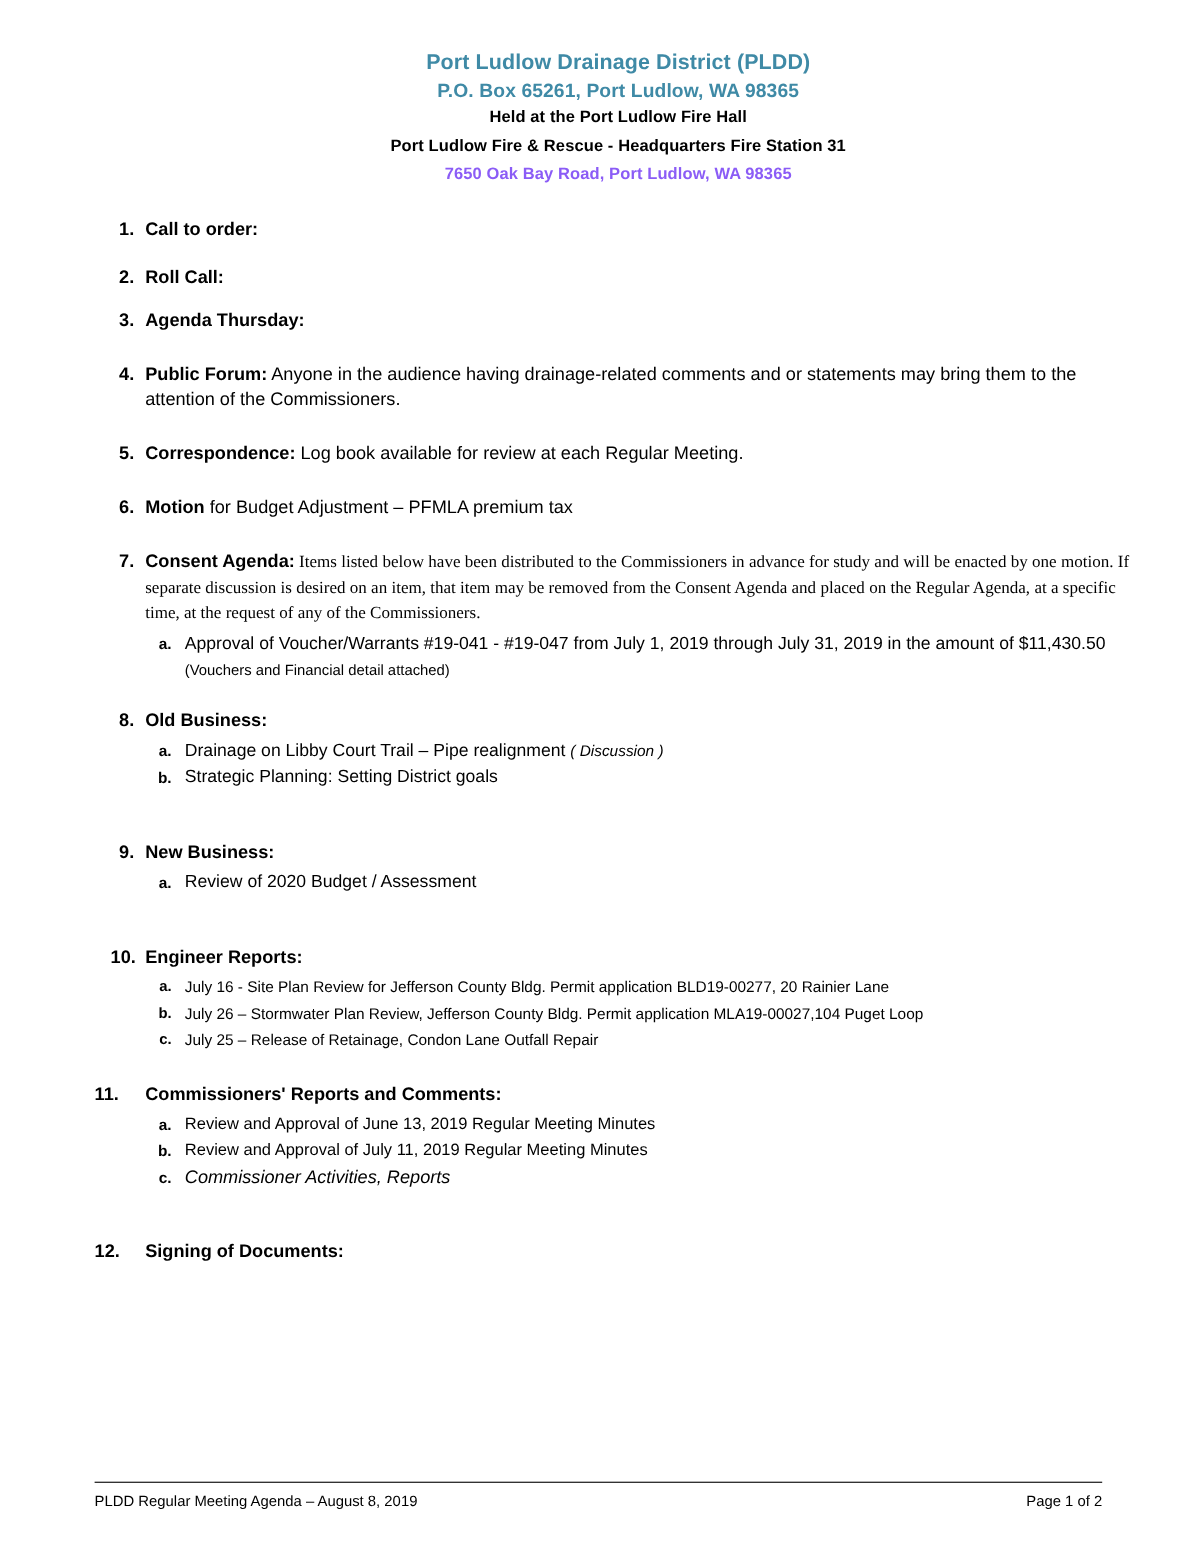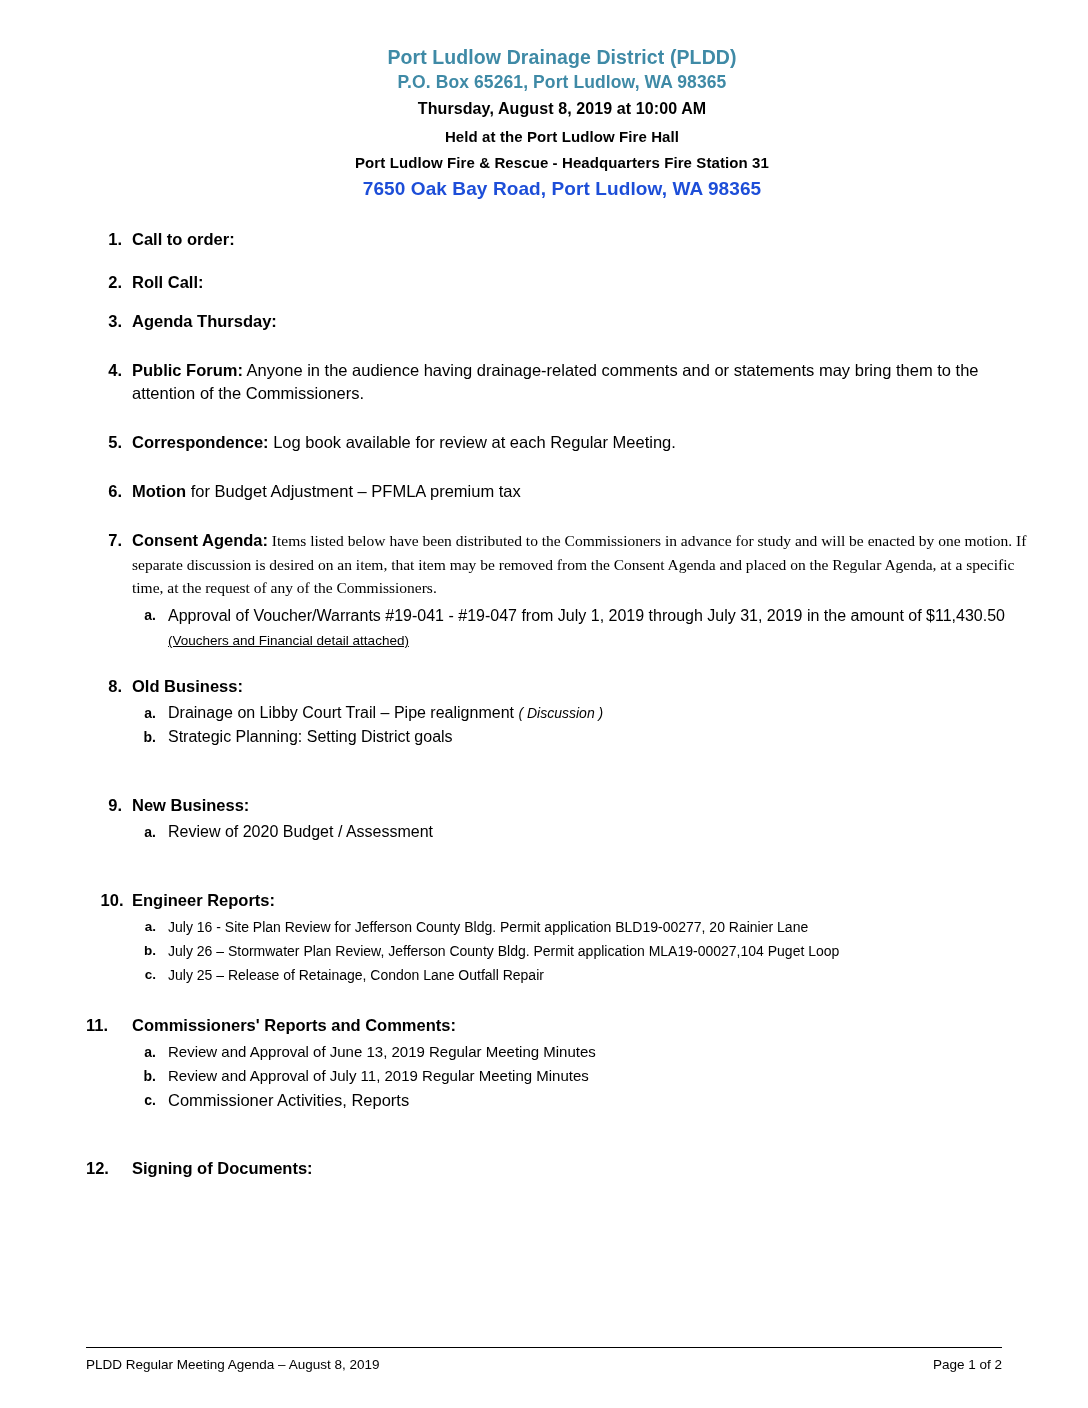--- a/index.html
+++ b/index.html
@@ -52,22 +52,22 @@
     color: #000;
     font-size: 15px;
     line-height: 26px;
   }
   .hdr-sub4 {
     color: #000;
     font-size: 15px;
     line-height: 26px;
   }
   .hdr-sub5 {
-    color: #1d4ed8;
-    font-size: 19px;
+    color: #8b5cf6;
+    font-size: 15px;
     line-height: 26px;
   }
 
   
   .agenda {
     margin-top: 26px;
   }
   .item {
     display: flex;
     align-items: flex-start;
@@ -128,21 +128,21 @@
     flex: 1 1 auto;
     font-size: 16px;
     line-height: 22px;
   }
   .sub.small .stext { font-size: 14px; line-height: 22px; }
   .sub.small .sletter { font-size: 13.5px; }
   .italic { font-style: italic; font-size: 14px; }
 
   .consent-subs .sletter { padding-right: 12px; }
   .consent-subs .stext { font-size: 16px; line-height: 24px; }
-  .consent-note { font-size: 13.5px; text-decoration: underline; }
+  .consent-note { font-size: 13.5px; }
 
   
   .footer {
     position: absolute;
     left: 86px;
     right: 86px;
     bottom: 34px;
   }
   .footer .rule {
     border-top: 1px solid #000;
@@ -157,21 +157,20 @@
   }
 </style>
 </head>
 <body>
 
 <div class="page">
 
   <div>
     <div class="hdr-line hdr-org">Port Ludlow Drainage District (PLDD)</div>
     <div class="hdr-line hdr-addr">P.O. Box 65261, Port Ludlow, WA 98365</div>
-    <div class="hdr-line hdr-sub2">Thursday, August 8, 2019 at 10:00 AM</div>
     <div class="hdr-line hdr-sub3">Held at the  Port Ludlow Fire Hall</div>
     <div class="hdr-line hdr-sub4">Port Ludlow Fire &amp; Rescue - Headquarters Fire Station 31</div>
     <div class="hdr-line hdr-sub5">7650 Oak Bay Road, Port Ludlow, WA  98365</div>
   </div>
 
   <div class="agenda">
 
     <div class="item">
       <div class="num">1.</div>
       <div class="body">
@@ -286,21 +285,21 @@
           <div class="sub">
             <div class="sletter">a.</div>
             <div class="stext" style="font-size:15px;">Review and Approval of June 13, 2019 Regular Meeting Minutes</div>
           </div>
           <div class="sub">
             <div class="sletter">b.</div>
             <div class="stext" style="font-size:15px;">Review and Approval of July 11, 2019 Regular Meeting Minutes</div>
           </div>
           <div class="sub">
             <div class="sletter">c.</div>
-            <div class="stext" style="font-size:16.5px;">Commissioner Activities, Reports</div>
+            <div class="stext" style="font-size:16.5px;font-style:italic;">Commissioner Activities, Reports</div>
           </div>
         </div>
       </div>
     </div>
 
     <div class="item" style="margin-top:17px;margin-bottom:58px;">
       <div class="num" style="width:52px;flex:0 0 52px;text-align:left;padding-right:0;">12.</div>
       <div class="body" style="margin-left:-6px;">
         <span class="lbl">Signing of Documents:</span>
       </div>

